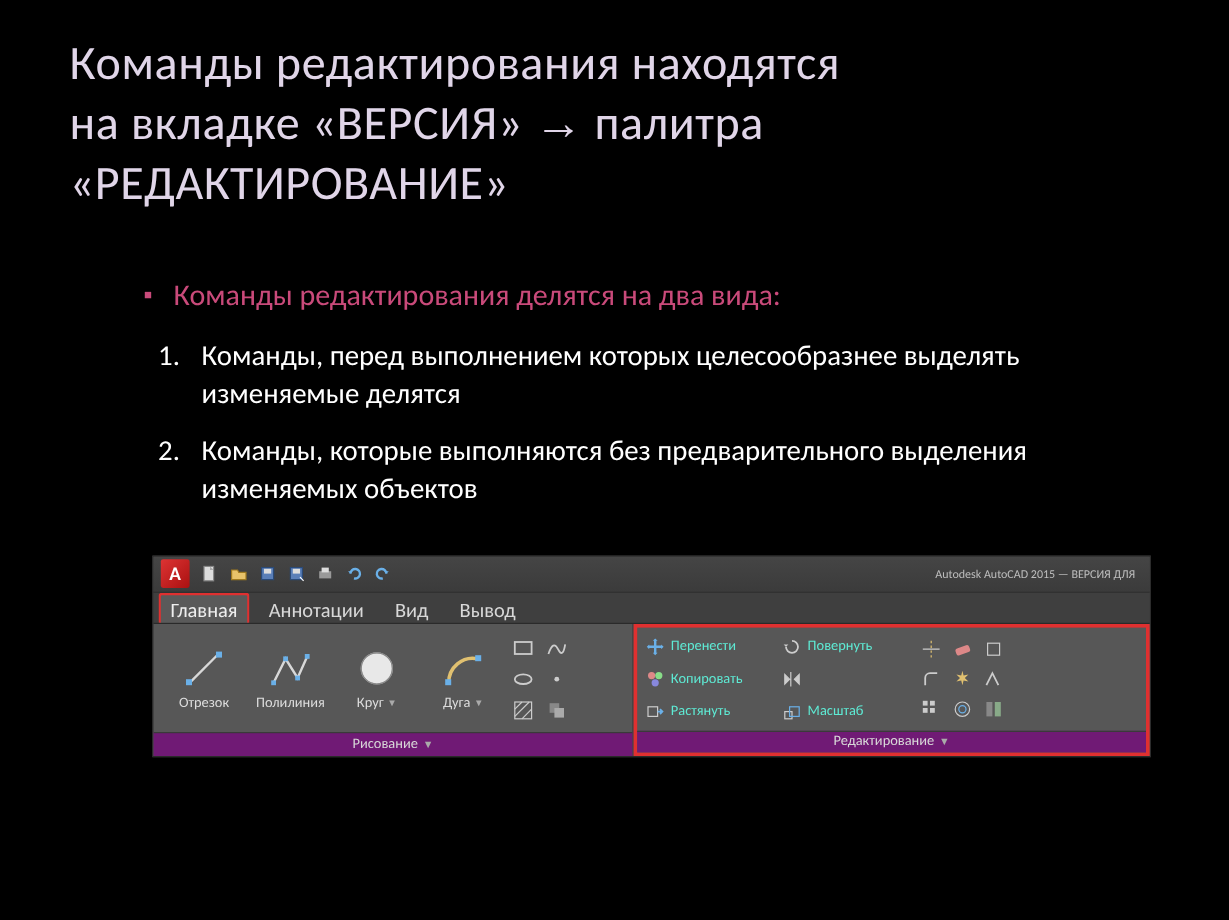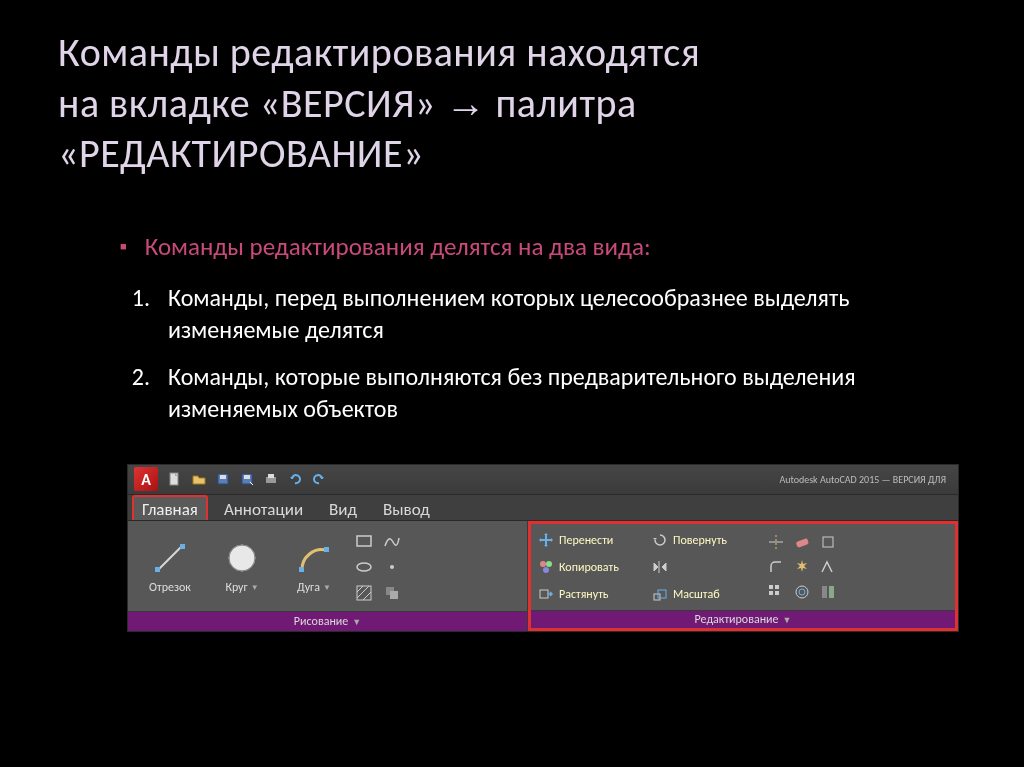--- a/index.html
+++ b/index.html
@@ -201,21 +201,21 @@
     flex-direction: column;
     gap: 3px;
     justify-content: center;
   }
   .edit-row {
     display: flex;
     align-items: center;
     gap: 4px;
     height: 24px;
     font-size: 12px;
-    color: #fef9c3;
+    color: #5eead4;
   }
   .edit-row .ei {
     width: 18px; height: 18px;
     display: flex; align-items: center; justify-content: center;
     flex-shrink: 0;
   }
   .iconcell {
     width: 22px; height: 22px;
     display: flex; align-items: center; justify-content: center;
   }
@@ -316,20 +316,32 @@
                     <line x1="6" y1="30" x2="30" y2="6" stroke="#d8d8d8" stroke-width="2"></line>
                     <rect x="3" y="27" width="5" height="5" fill="#6ab0e8"></rect>
                     <rect x="28" y="4" width="5" height="5" fill="#6ab0e8"></rect>
                   </svg>
               </div>
               <span class="lbl">Отрезок</span>
             </div>
             <div class="bigbtn">
               <div class="ic">
                 <svg width="36" height="36" viewBox="0 0 36 36">
+                    <polyline points="4,30 14,10 24,26 32,8" fill="none" stroke="#d8d8d8" stroke-width="2"></polyline>
+                    <rect x="2" y="28" width="4" height="4" fill="#6ab0e8"></rect>
+                    <rect x="12" y="8" width="4" height="4" fill="#6ab0e8"></rect>
+                    <rect x="22" y="24" width="4" height="4" fill="#6ab0e8"></rect>
+                    <rect x="30" y="6" width="4" height="4" fill="#6ab0e8"></rect>
+                  </svg>
+              </div>
+              <span class="lbl">Полилиния</span>
+            </div>
+            <div class="bigbtn">
+              <div class="ic">
+                <svg width="36" height="36" viewBox="0 0 36 36">
                     <circle cx="18" cy="18" r="13" fill="#e8e8e8" stroke="#aaa" stroke-width="1"></circle>
                     <circle cx="18" cy="18" r="13" fill="none" stroke="#888" stroke-width="1"></circle>
                   </svg>
               </div>
               <span class="lbl">
                   <span>Круг</span>
                   <span class="drop">▼</span>
                 </span>
             </div>
             <div class="bigbtn">

